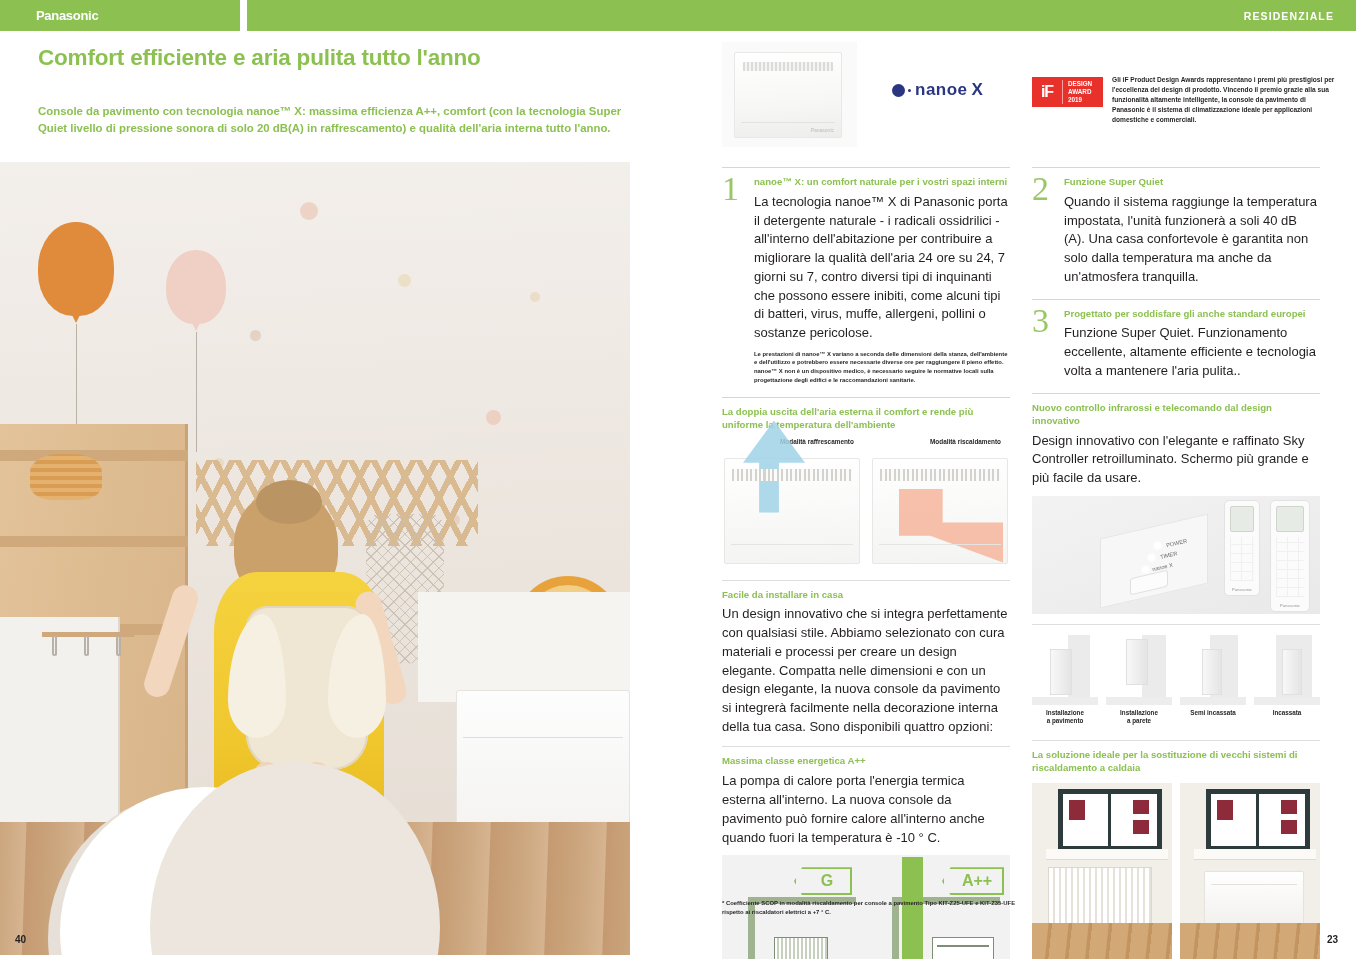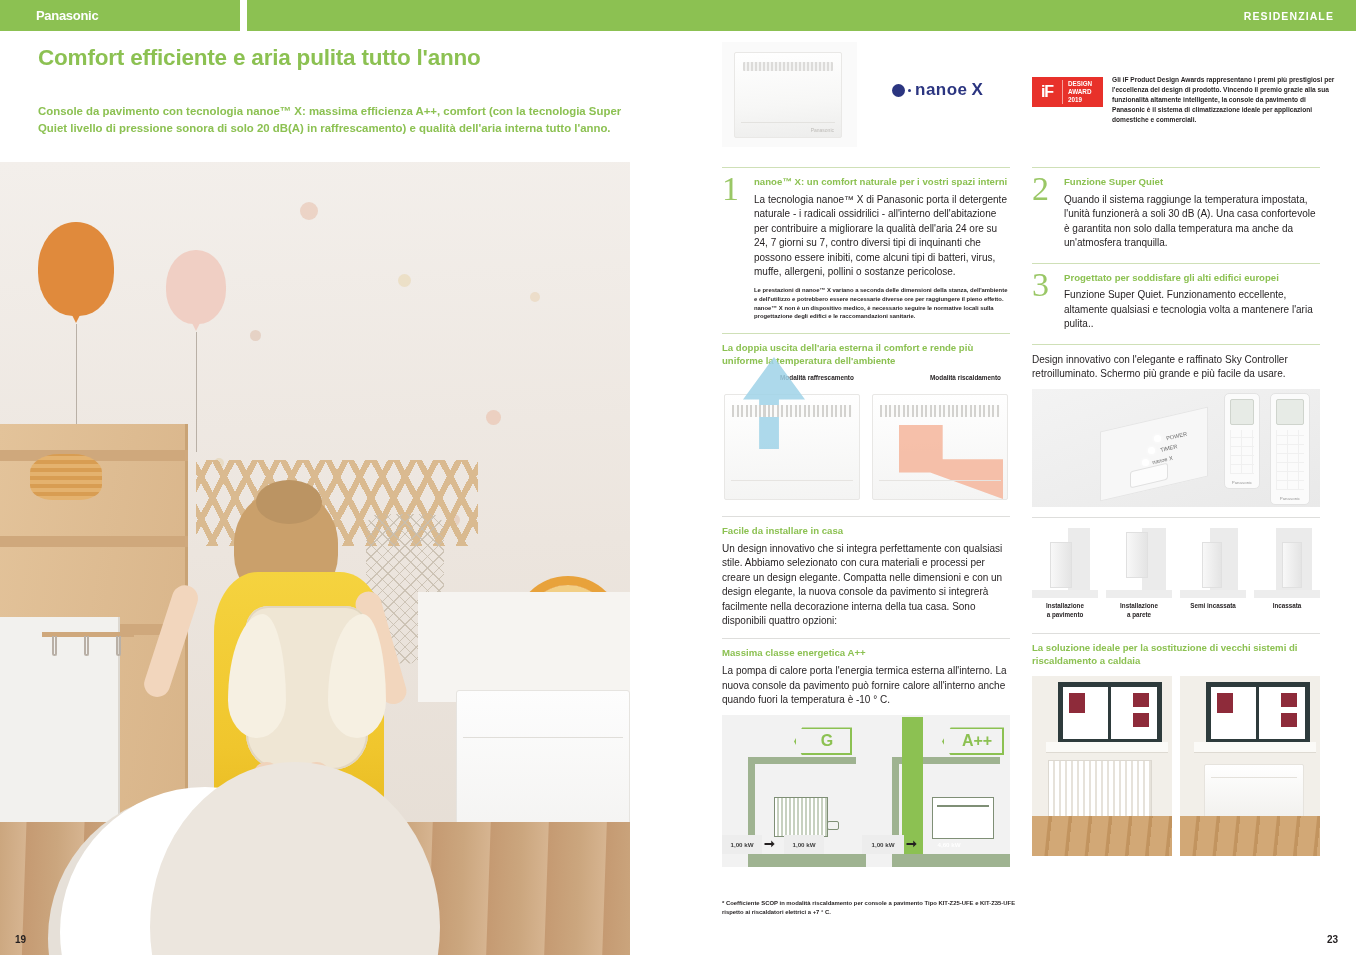--- a/index.html
+++ b/index.html
@@ -256,21 +256,21 @@
 
   .feature { position: relative; padding-left: 32px; margin-bottom: 12px; }
   .feature-num {
     position: absolute; left: 0; top: -4px;
     font-size: 34px; color: #9ac766; font-weight: 300; line-height: 1;
     font-family: "Liberation Serif", serif;
   }
   .feature-title {
     color: #8cc152; font-size: 9.6px; font-weight: bold; line-height: 1.35; margin-bottom: 4px;
   }
-  .body-text { color: #231f20; font-size: 10px; line-height: 1.44; }
+  .body-text { color: #231f20; font-size: 13px; line-height: 1.44; }
   .fineprint { color: #231f20; font-size: 5.9px; font-weight: bold; line-height: 1.48; margin-top: 7px; }
 
   .green-head {
     color: #8cc152; font-size: 9.6px; font-weight: bold; line-height: 1.35; margin-bottom: 4px;
   }
   .block { margin-bottom: 10px; }
 
   
   .modes { position: relative; width: 288px; height: 132px; margin-top: 6px; }
   .mode-label {
@@ -516,21 +516,21 @@
         <div class="leg" style="left:58px;top:0;"></div>
         <div class="shoe" style="left:0;"></div>
         <div class="shoe" style="left:50px;"></div>
       </div>
 
       <div class="moon"></div>
       <div class="moon-cut"></div>
 
     </div>
 
-    <div class="page-num-left">19</div>
+    <div class="page-num-left">40</div>
   </div>
 
   <div class="right-page">
 
     <div class="product-shot">
       <div class="console-3d">
         <div class="grille"></div>
         <div class="lowerline"></div>
         <div class="pmark">Panasonic</div>
       </div>
@@ -627,34 +627,35 @@
       </div>
     </div>
 
     <div class="col col-right">
 
       <div class="hr-green"></div>
 
       <div class="feature">
         <div class="feature-num">2</div>
         <div class="feature-title">Funzione Super Quiet</div>
-        <div class="body-text">Quando il sistema raggiunge la temperatura impostata, l'unità funzionerà a soli 30 dB (A). Una casa confortevole è garantita non solo dalla temperatura ma anche da un'atmosfera tranquilla.</div>
+        <div class="body-text">Quando il sistema raggiunge la temperatura impostata, l'unità funzionerà a soli 40 dB (A). Una casa confortevole è garantita non solo dalla temperatura ma anche da un'atmosfera tranquilla.</div>
       </div>
 
       <div class="hr-green"></div>
 
       <div class="feature">
         <div class="feature-num">3</div>
-        <div class="feature-title">Progettato per soddisfare gli alti edifici europei</div>
-        <div class="body-text">Funzione Super Quiet. Funzionamento eccellente, altamente qualsiasi e tecnologia volta a mantenere l'aria pulita..</div>
+        <div class="feature-title">Progettato per soddisfare gli anche standard europei</div>
+        <div class="body-text">Funzione Super Quiet. Funzionamento eccellente, altamente efficiente e tecnologia volta a mantenere l'aria pulita..</div>
       </div>
 
       <div class="hr-green"></div>
 
       <div class="block">
+        <div class="green-head">Nuovo controllo infrarossi e telecomando dal design innovativo</div>
         <div class="body-text">Design innovativo con l'elegante e raffinato Sky Controller retroilluminato. Schermo più grande e più facile da usare.</div>
 
         <div class="sky-pic">
           <div class="sky-panel"></div>
           <div class="led" style="left:122px;top:46px;"></div>
           <div class="led" style="left:116px;top:58px;"></div>
           <div class="led" style="left:110px;top:70px;"></div>
           <div class="sky-txt" style="left:134px;top:44px;">POWER</div>
           <div class="sky-txt" style="left:128px;top:56px;">TIMER</div>
           <div class="sky-txt" style="left:120px;top:68px;">nanoe X</div>

